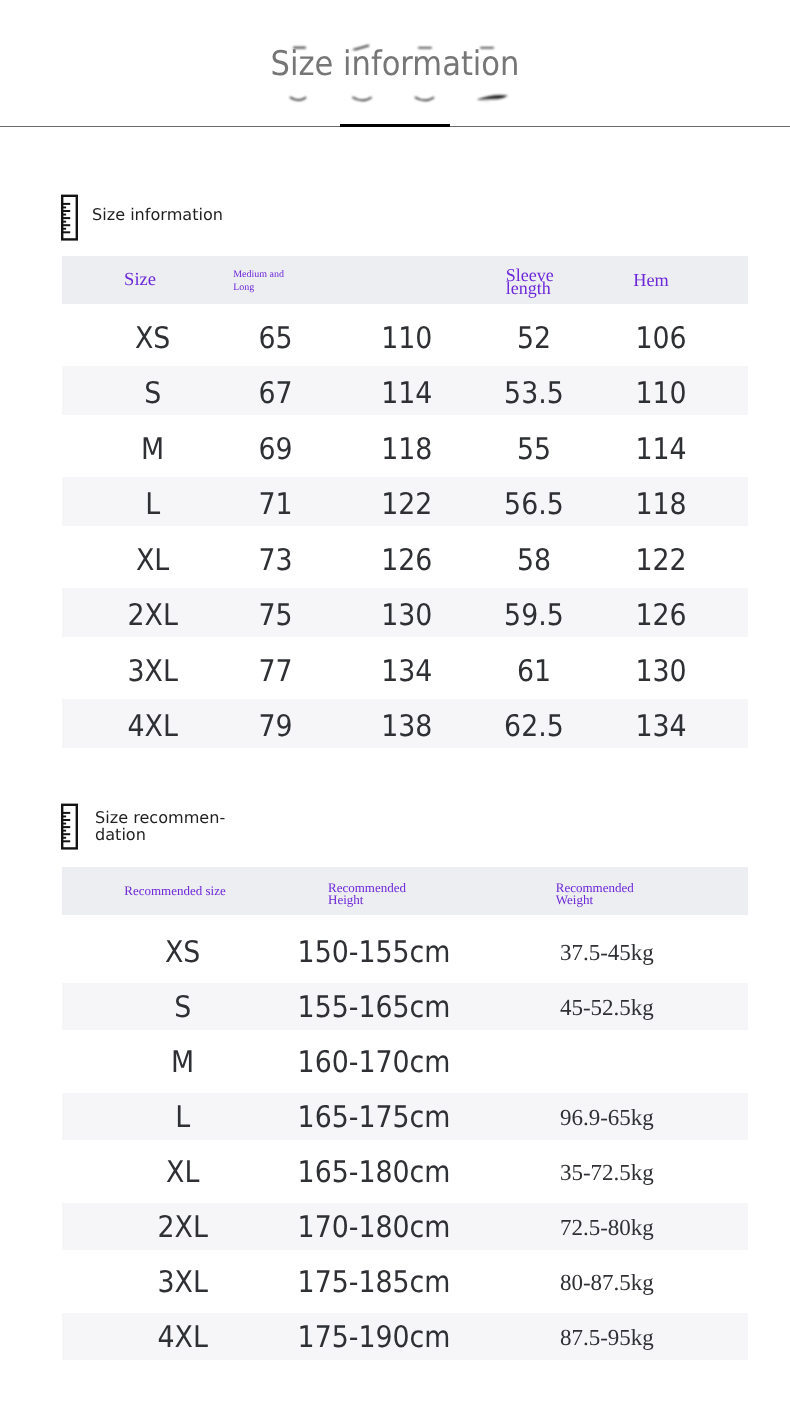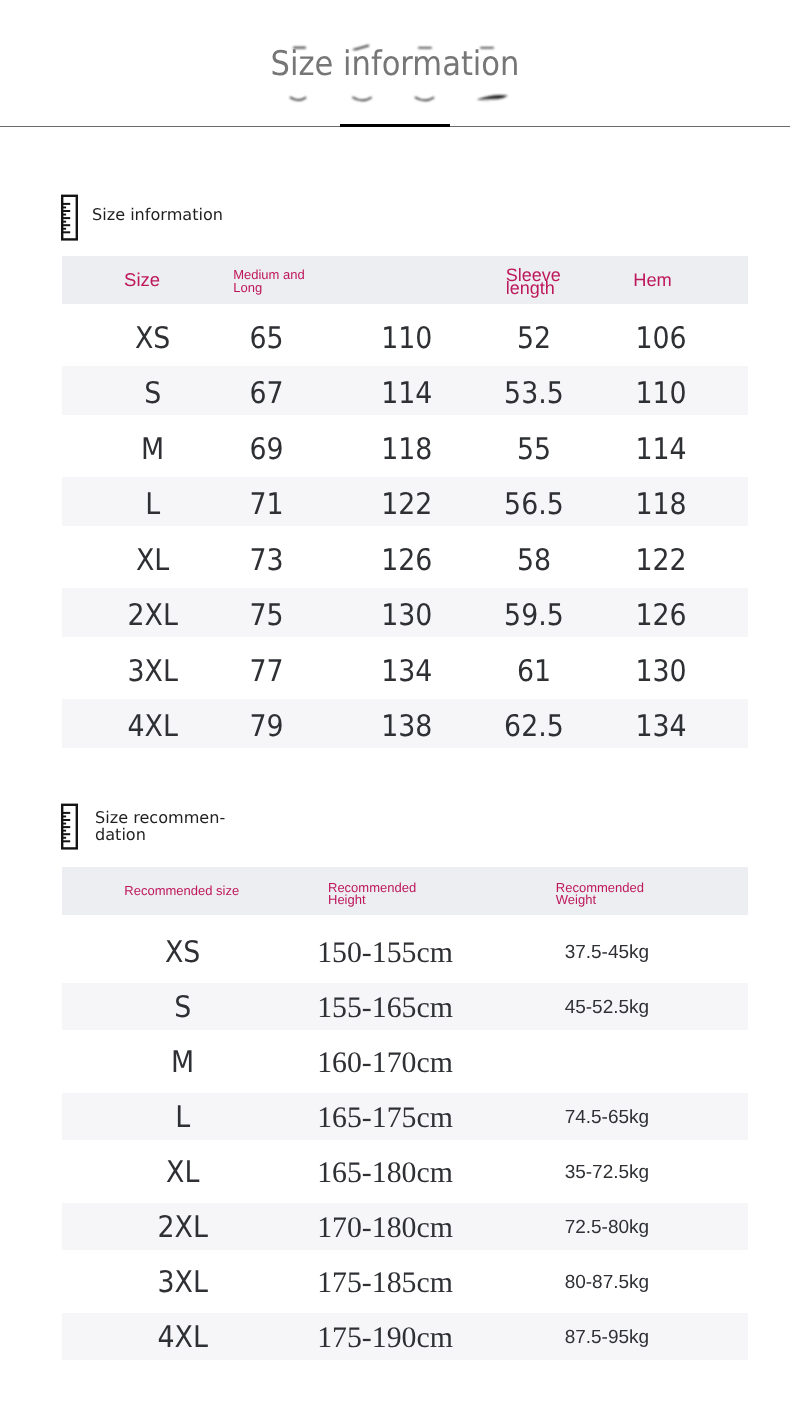--- a/index.html
+++ b/index.html
@@ -32,42 +32,42 @@
   .tbl1 .trow{height:55.5px;}
   .tbl1 .trow.stripe{
      background-image:linear-gradient(to bottom,#ffffff 0,#ffffff 6.2px,#f6f6f8 6.2px,#f6f6f8 100%);}
   .tbl1 .cell{top:7.1px;}
   .tbl2 .tbody{padding-top:5.6px;}
   .tbl2 .trow{height:55px;}
   .tbl2 .trow.stripe{
      background-image:linear-gradient(to bottom,#ffffff 0,#ffffff 8px,#f6f6f8 8px,#f6f6f8 100%);}
   .tbl2 .cell{top:5px;}
   .hcell{position:absolute;top:0;height:100%;display:flex;align-items:center;
-         color:#be185d;white-space:pre-line;
-         font-family:Liberation Sans, sans-serif;font-stretch:normal;}
+         color:#6d28d9;white-space:pre-line;
+         font-family:Liberation Serif, serif;font-stretch:normal;}
 
   
   .tbl1 .trow .cell.c0{left:28.15px;width:125px;}
-  .tbl1 .trow .cell.c1{left:142px;width:125px;}
+  .tbl1 .trow .cell.c1{left:151px;width:125px;}
   .tbl1 .trow .cell.c2{left:282.35px;width:125px;}
   .tbl1 .trow .cell.c3{left:409.45px;width:125px;}
   .tbl1 .trow .cell.c4{left:536.55px;width:125px;}
   .tbl1 .trow .cell{font-size:29.8px;line-height:1;}
 
   .tbl1 .thead .hcell.h0{left:62.1px;font-size:18.5px;}
-  .tbl1 .thead .hcell.h1{left:171.2px;font-size:13px;line-height:12.9px;padding-top:2px;}
+  .tbl1 .thead .hcell.h1{left:171.2px;font-size:10px;line-height:12.9px;padding-top:2px;}
   .tbl1 .thead .hcell.h3{left:443.7px;font-size:18px;line-height:12.9px;padding-top:2px;}
   .tbl1 .thead .hcell.h4{left:571.2px;font-size:18.3px;}
 
   
   .tbl2 .trow .cell.c0{left:60.7px;width:120px;}
-  .tbl2 .trow .cell.c1{left:238px;width:170px;font-family:Liberation Serif, serif;}
+  .tbl2 .trow .cell.c1{left:227px;width:170px;}
   .tbl2 .trow .cell.c2{left:484.9px;width:120px;}
   .tbl2 .trow .cell.c0,.tbl2 .trow .cell.c1{font-size:29.8px;line-height:1;}
-  .tbl2 .trow .cell.c2{font-family:Liberation Sans, sans-serif;font-stretch:normal;font-size:19px;line-height:1;}
+  .tbl2 .trow .cell.c2{font-family:Liberation Serif, serif;font-stretch:normal;font-size:23px;line-height:1;}
 
   .tbl2 .thead .hcell.h0{left:62.3px;font-size:13px;}
   .tbl2 .thead .hcell.h1{left:266px;font-size:13px;line-height:12px;padding-top:3px;}
   .tbl2 .thead .hcell.h2{left:493.8px;font-size:13px;line-height:12px;padding-top:3px;}
 </style>
 </head>
 <body>
 
 <div class="page">
 
@@ -231,21 +231,21 @@
           <div class="cell c1">155-165cm</div>
           <div class="cell c2">45-52.5kg</div>
         </div>
         <div class="trow plain">
           <div class="cell c0">M</div>
           <div class="cell c1">160-170cm</div>
         </div>
         <div class="trow stripe">
           <div class="cell c0">L</div>
           <div class="cell c1">165-175cm</div>
-          <div class="cell c2">74.5-65kg</div>
+          <div class="cell c2">96.9-65kg</div>
         </div>
         <div class="trow plain">
           <div class="cell c0">XL</div>
           <div class="cell c1">165-180cm</div>
           <div class="cell c2">35-72.5kg</div>
         </div>
         <div class="trow stripe">
           <div class="cell c0">2XL</div>
           <div class="cell c1">170-180cm</div>
           <div class="cell c2">72.5-80kg</div>

